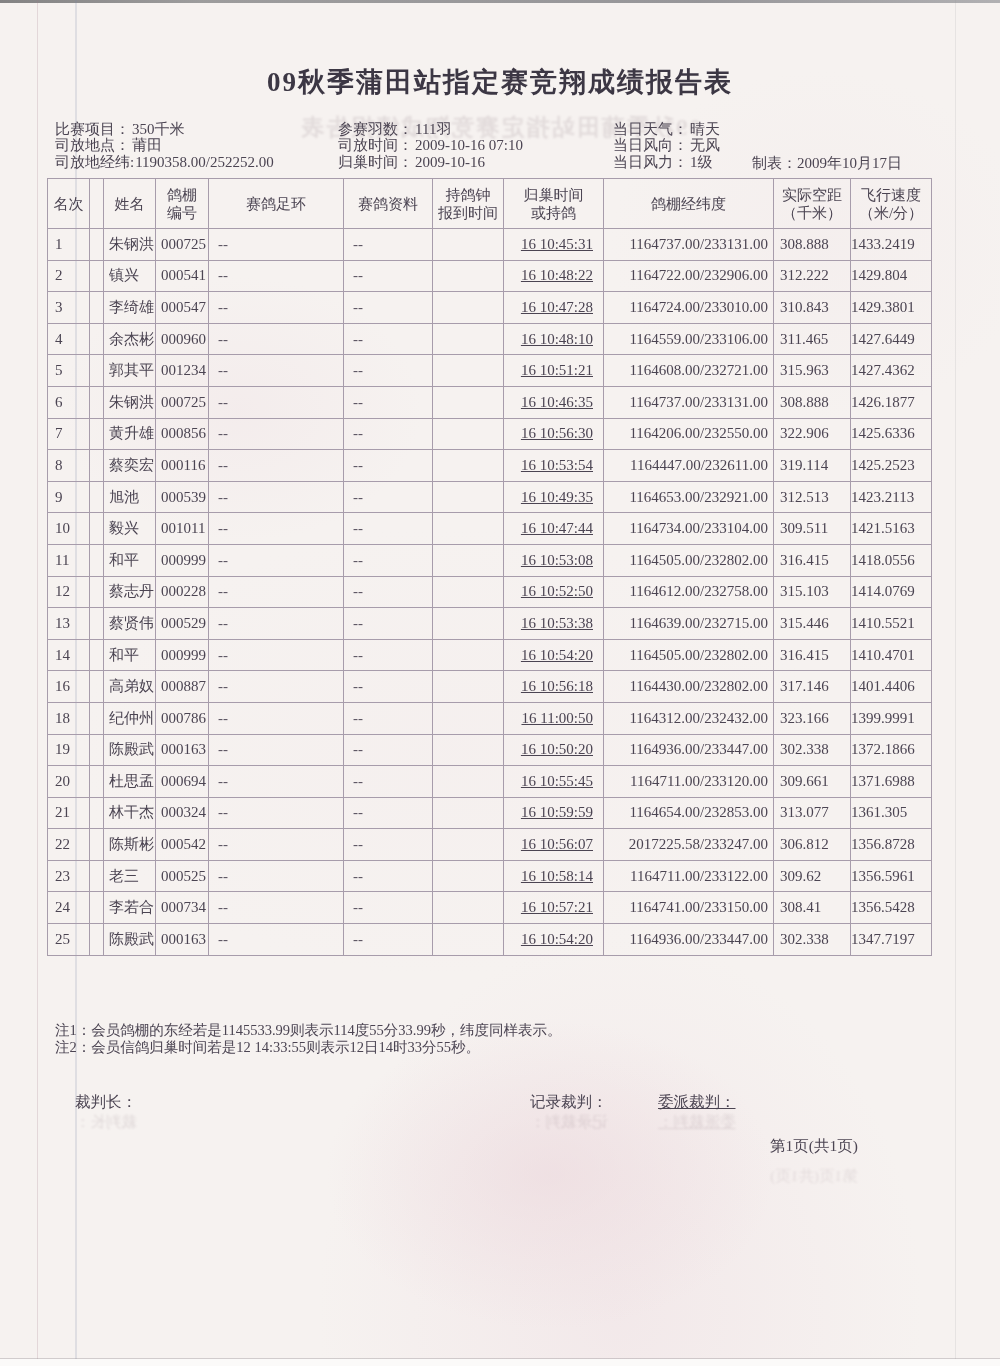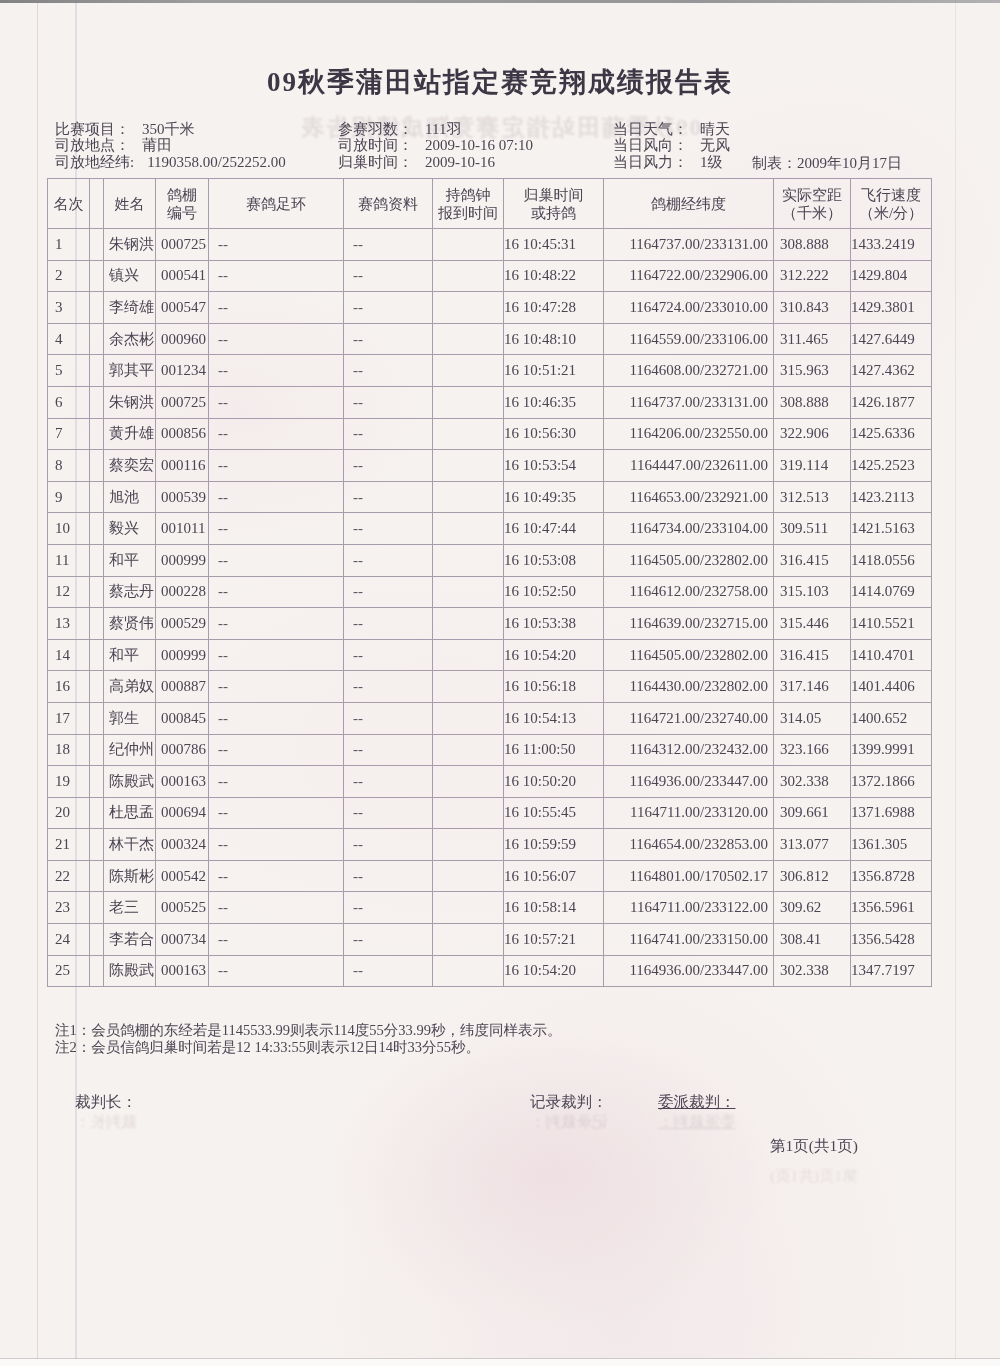--- a/index.html
+++ b/index.html
@@ -24,43 +24,43 @@
   .fold-b { left:75px; top:0; bottom:0; width:2px; background:rgba(120,132,165,.18); }
   .fold-c { right:44px; top:0; bottom:0; width:1px; background:rgba(150,148,158,.16); }
 
   .title { top:64px; left:0; width:1000px; text-align:center;
     font-size:27px; font-weight:bold; letter-spacing:2px; color:#3c3744; }
   .title-ghost { top:112px; left:0; width:1000px; text-align:center;
     font-size:23px; font-weight:bold; letter-spacing:2px; color:#6c5560;
     opacity:.14; filter:blur(1.2px); transform:scale(-1,1); }
 
   .info { font-size:15px; line-height:16.4px; white-space:nowrap; }
-  .info .v { margin-left:12px; }
-  .info .v.tight { margin-left:13px; }
+  .info .v { margin-left:2px; }
+  .info .v.tight { margin-left:1px; }
   .info-col1 { top:121px; left:55px; }
   .info-col2 { top:121px; left:338px; }
   .info-col3 { top:121px; left:613px; }
   .info-made { top:154px; left:752px; font-size:15px; white-space:nowrap; }
 
   table.results { position:absolute; top:178px; left:47px; width:884px;
     border-collapse:collapse; table-layout:fixed; }
   table.results th, table.results td {
     border:1px solid #a79cab; font-weight:normal; font-size:15px;
     overflow:hidden; white-space:nowrap; color:#4b4452; padding:0;
   }
   table.results thead th { height:49px; text-align:center; white-space:pre-line;
     line-height:18px; vertical-align:middle; }
   table.results tbody td { height:30.6px; vertical-align:middle; }
   
   table.results td:nth-child(1) { padding-left:7px; text-align:left; }
   table.results td:nth-child(3) { padding-left:5px; }
   table.results td:nth-child(4) { padding-left:5px; }
   table.results td:nth-child(5) { padding-left:9px; color:#5a5360; }
   table.results td:nth-child(6) { padding-left:9px; color:#5a5360; }
-  table.results td:nth-child(8) { padding-right:2px; }
+  table.results td:nth-child(8) { text-align:right; padding-right:10px;text-decoration:underline; }
   table.results td:nth-child(9) { text-align:right; padding-right:5px; }
   table.results td:nth-child(10){ padding-left:6px;margin-left:19px; }
   table.results td:nth-child(11){ }
 
   .notes { top:1022px; left:55px; font-size:14.5px; line-height:16.5px; white-space:nowrap; }
   .judges { top:1092px; left:0; width:1000px; font-size:15.5px; }
   .judges .j1 { position:absolute; left:75px; }
   .judges .j2 { position:absolute; left:530px; }
   .judges .j3 { position:absolute; left:658px;text-decoration:underline; }
   .judges-ghost { top:1112px; opacity:.16; filter:blur(1.1px); color:#6c5560; }
@@ -321,33 +321,20 @@
         <td>000887</td>
         <td>--</td>
         <td>--</td>
         <td></td>
         <td>16 10:56:18</td>
         <td>1164430.00/232802.00</td>
         <td>317.146</td>
         <td>1401.4406</td>
       </tr>
       <tr>
-        <td>17</td>
-        <td></td>
-        <td>郭生</td>
-        <td>000845</td>
-        <td>--</td>
-        <td>--</td>
-        <td></td>
-        <td>16 10:54:13</td>
-        <td>1164721.00/232740.00</td>
-        <td>314.05</td>
-        <td>1400.652</td>
-      </tr>
-      <tr>
         <td>18</td>
         <td></td>
         <td>纪仲州</td>
         <td>000786</td>
         <td>--</td>
         <td>--</td>
         <td></td>
         <td>16 11:00:50</td>
         <td>1164312.00/232432.00</td>
         <td>323.166</td>
@@ -394,21 +381,21 @@
       </tr>
       <tr>
         <td>22</td>
         <td></td>
         <td>陈斯彬</td>
         <td>000542</td>
         <td>--</td>
         <td>--</td>
         <td></td>
         <td>16 10:56:07</td>
-        <td>1164801.00/170502.17</td>
+        <td>2017225.58/233247.00</td>
         <td>306.812</td>
         <td>1356.8728</td>
       </tr>
       <tr>
         <td>23</td>
         <td></td>
         <td>老三</td>
         <td>000525</td>
         <td>--</td>
         <td>--</td>

